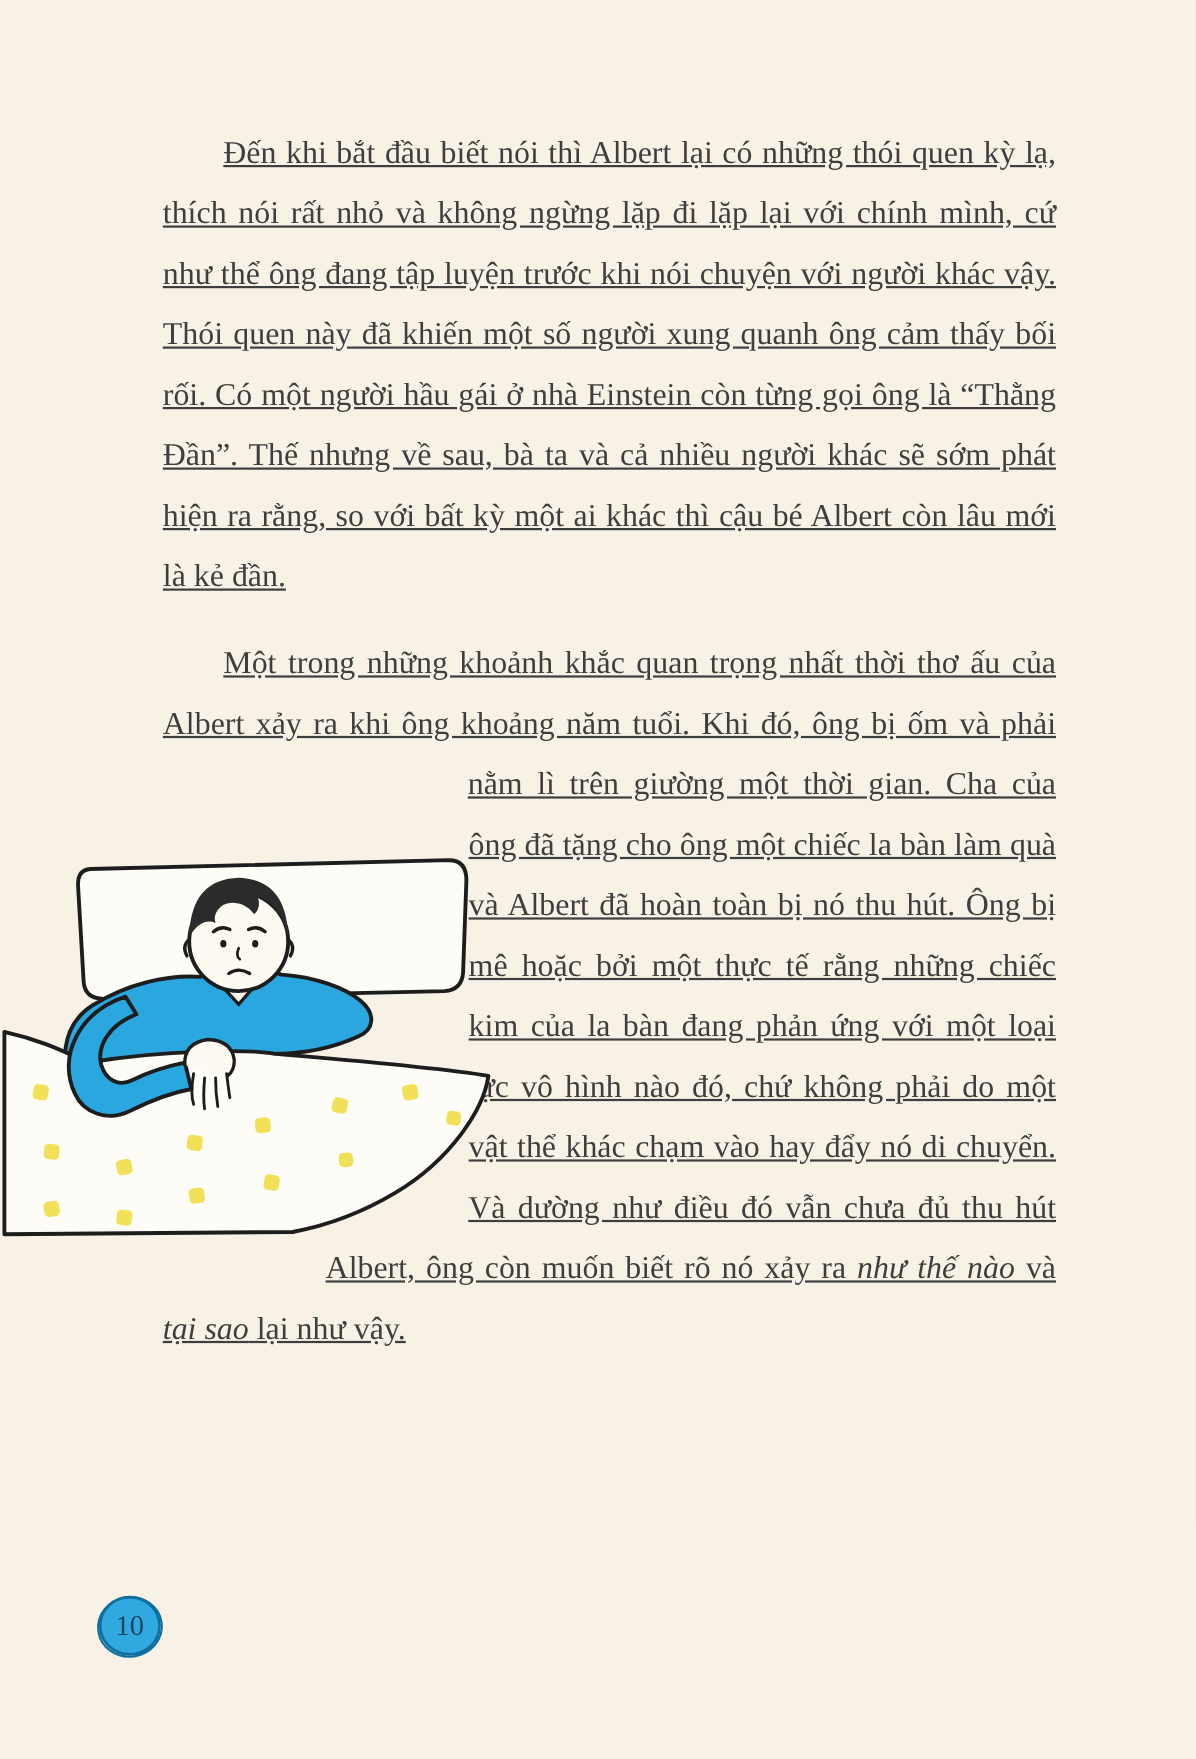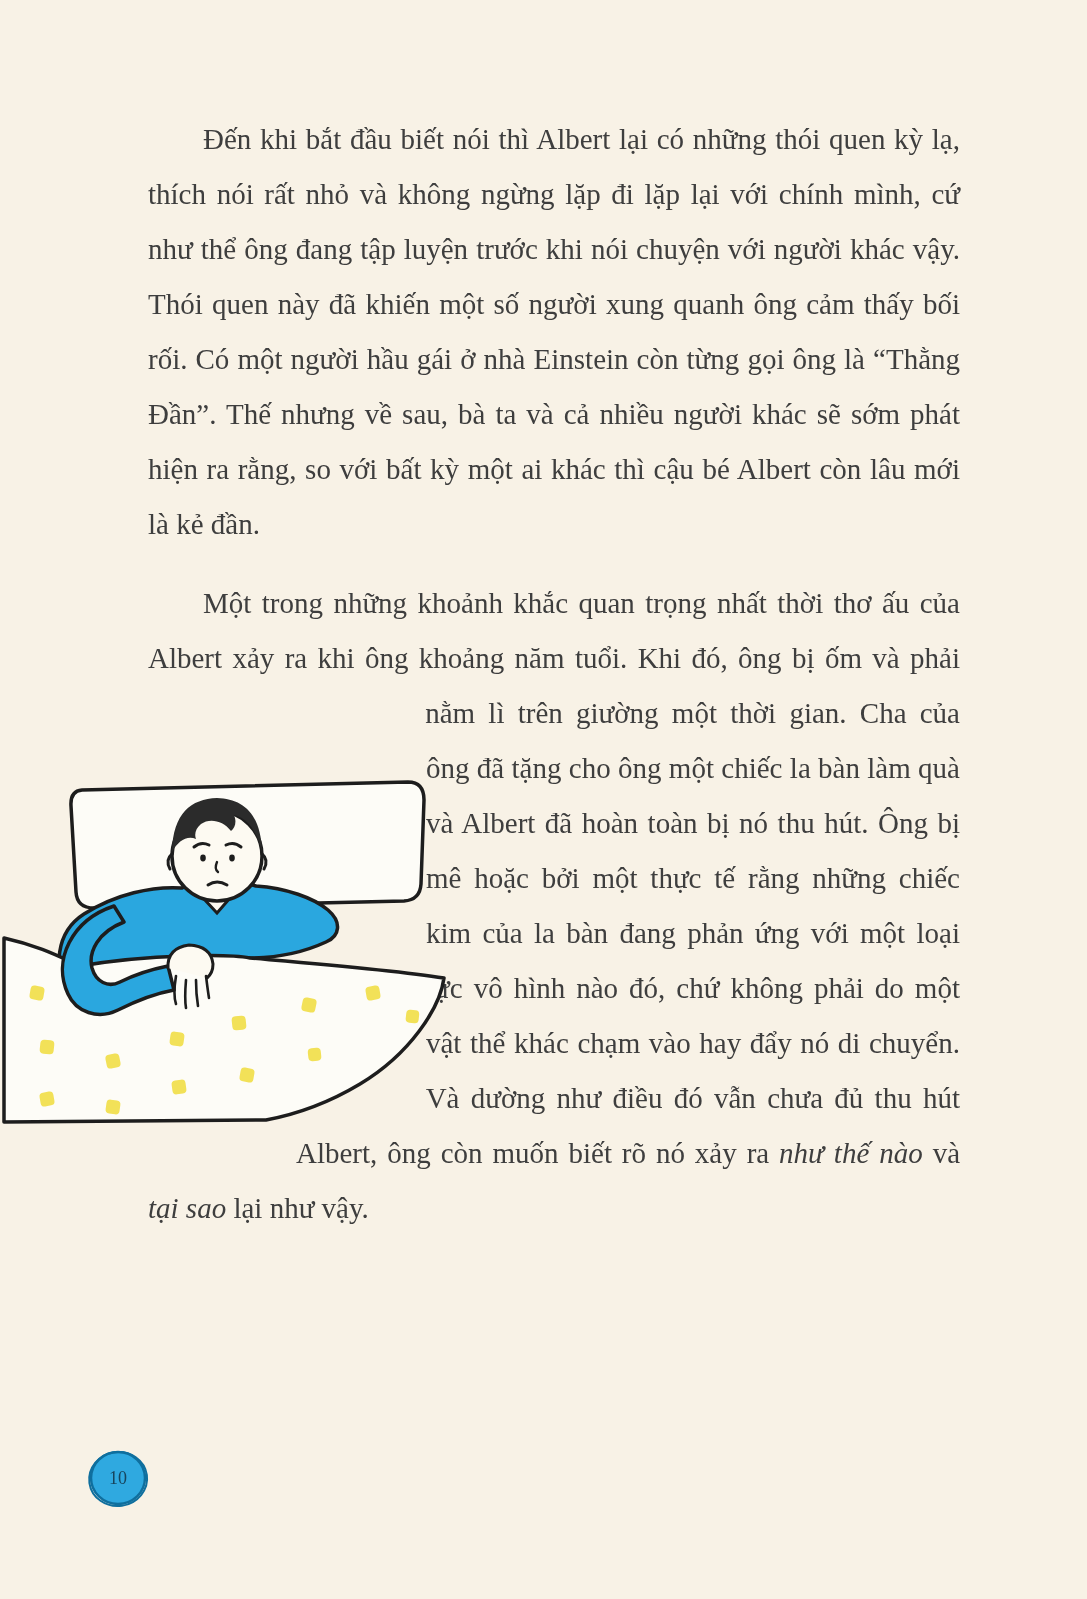--- a/index.html
+++ b/index.html
@@ -18,20 +18,21 @@
   .text-block {
     padding: 112px 127px 0 148px;
     font-size: 29px;
     line-height: 55px;
     text-align: justify;
   }
 
   .para {
     margin: 0 0 24px 0;
     text-indent: 55px;
+    text-decoration: underline;
   }
 
   .italic { font-style: italic; }
 
   
   .illu-float {
     float: left;
     width: 312px;
     height: 552px;
     position: relative;
@@ -54,21 +55,21 @@
     height: 72px;
   }
   .page-number-text {
     position: absolute;
     left: 0; top: 0;
     width: 72px; height: 72px;
     display: flex;
     align-items: center;
     justify-content: center;
     font-family: "Liberation Serif", serif;
-    font-size: 18px;
+    font-size: 26px;
     color: #17445c;
   }
 </style>
 </head>
 <body>
 
 <div class="page">
 
   <div class="text-block">
 

